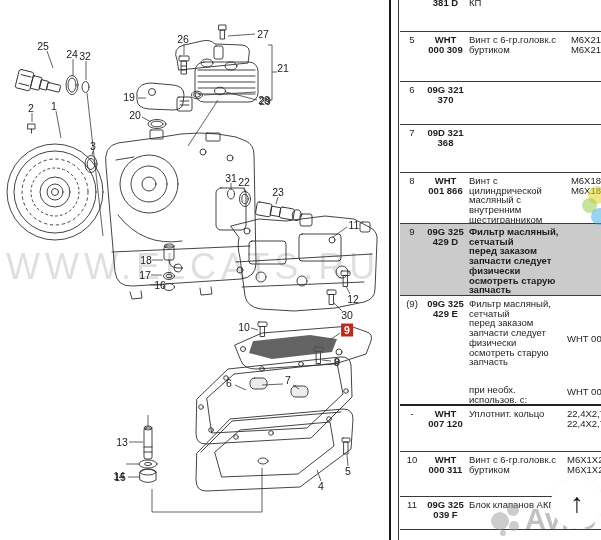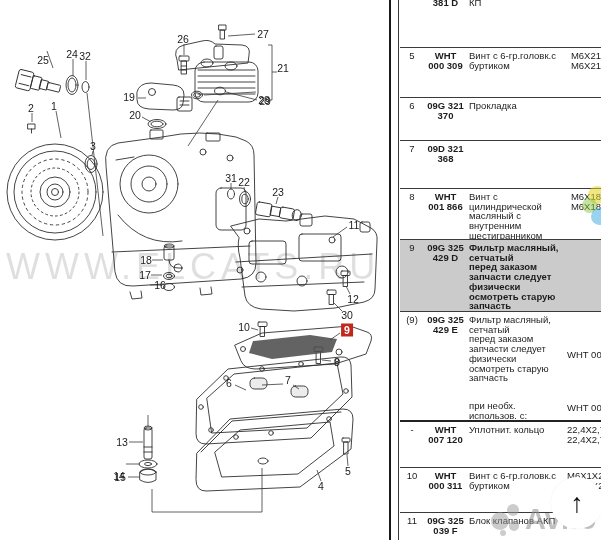--- a/index.html
+++ b/index.html
@@ -23,21 +23,21 @@
   .v2{left:398px;width:1px;background:#3a3a3a;}
 
   
   #table{position:absolute;left:400px;top:0;width:201px;height:540px;
          font-size:9.5px;line-height:9.7px;color:#1c1c1c;}
   .trow{display:flex;border-bottom:1px solid #3a3a3a;box-sizing:border-box;overflow:hidden;}
   .c-num{width:24px;flex:none;text-align:center;padding-top:3px;}
   .c-part{width:43px;flex:none;text-align:center;font-weight:700;padding-top:3px;}
   .c-desc{width:98px;flex:none;padding:3px 0 0 2px;}
   .c-spec{flex:1;padding-top:3px;white-space:nowrap;text-align:right;}
-  #rows .trow:nth-child(1){height:48px;}
+  #rows .trow:nth-child(1){height:32px;}
   #rows .trow:nth-child(1)>div{margin-top:-5px;}
   #rows .trow:nth-child(2){height:50px;}
   #rows .trow:nth-child(3){height:43px;}
   #rows .trow:nth-child(4){height:48px;}
   #rows .trow:nth-child(5){height:51px;}
   #rows .trow:nth-child(6){height:72px;background:#cbcbcb;}
   #rows .trow:nth-child(6) .c-desc{font-weight:700;}
   #rows .trow:nth-child(7){height:110px;border-bottom-width:2px;border-bottom-color:#222;}
   #rows .trow:nth-child(7) .c-spec div:nth-child(1){margin-top:35px;}
   #rows .trow:nth-child(7) .c-spec div:nth-child(2){margin-top:43px;}
@@ -246,21 +246,21 @@
           <path d="M126,464 L140,464"></path>
           <path d="M128,477 L140,477"></path>
         <path d="M348,466 L347,455"></path>
           <path d="M321,481 L317,470"></path>
         <path d="M148,427 v-12"></path>
           <path d="M152,489 v23 h110 v-44"></path>
       </g>
     </svg>
     <div class="elcats-wm">WWW.ELCATS.RU</div>
     <div id="callouts">
-        <span class="callout" style="left: 43px; top: 60px;">25</span>
+        <span class="callout" style="left: 43px; top: 46px;">25</span>
         <span class="callout" style="left: 72px; top: 54px;">24</span>
         <span class="callout" style="left: 85px; top: 56px;">32</span>
         <span class="callout" style="left: 183px; top: 39px;">26</span>
         <span class="callout" style="left: 263px; top: 34px;">27</span>
         <span class="callout" style="left: 283px; top: 68px;">21</span>
         <span class="callout" style="left: 264px; top: 100px; text-align: center;">28</span>
         <span class="callout" style="left: 265px; top: 101px;">29</span>
         <span class="callout" style="left: 31px; top: 108px;">2</span>
         <span class="callout" style="left: 54px; top: 106px;">1</span>
         <span class="callout" style="left: 129px; top: 97px;">19</span>
@@ -317,23 +317,20 @@
             <div>M6X21</div>
             <div>M6X21</div>
           </div>
         </div>
         <div class="trow">
           <div class="c-num">6</div>
           <div class="c-part">
             <div>09G 321</div>
             <div>370</div>
           </div>
-          <div class="c-desc">
-            <div>Прокладка</div>
-          </div>
           <div class="c-spec"></div>
         </div>
         <div class="trow">
           <div class="c-num">7</div>
           <div class="c-part">
             <div>09D 321</div>
             <div>368</div>
           </div>
           <div class="c-spec"></div>
         </div>

